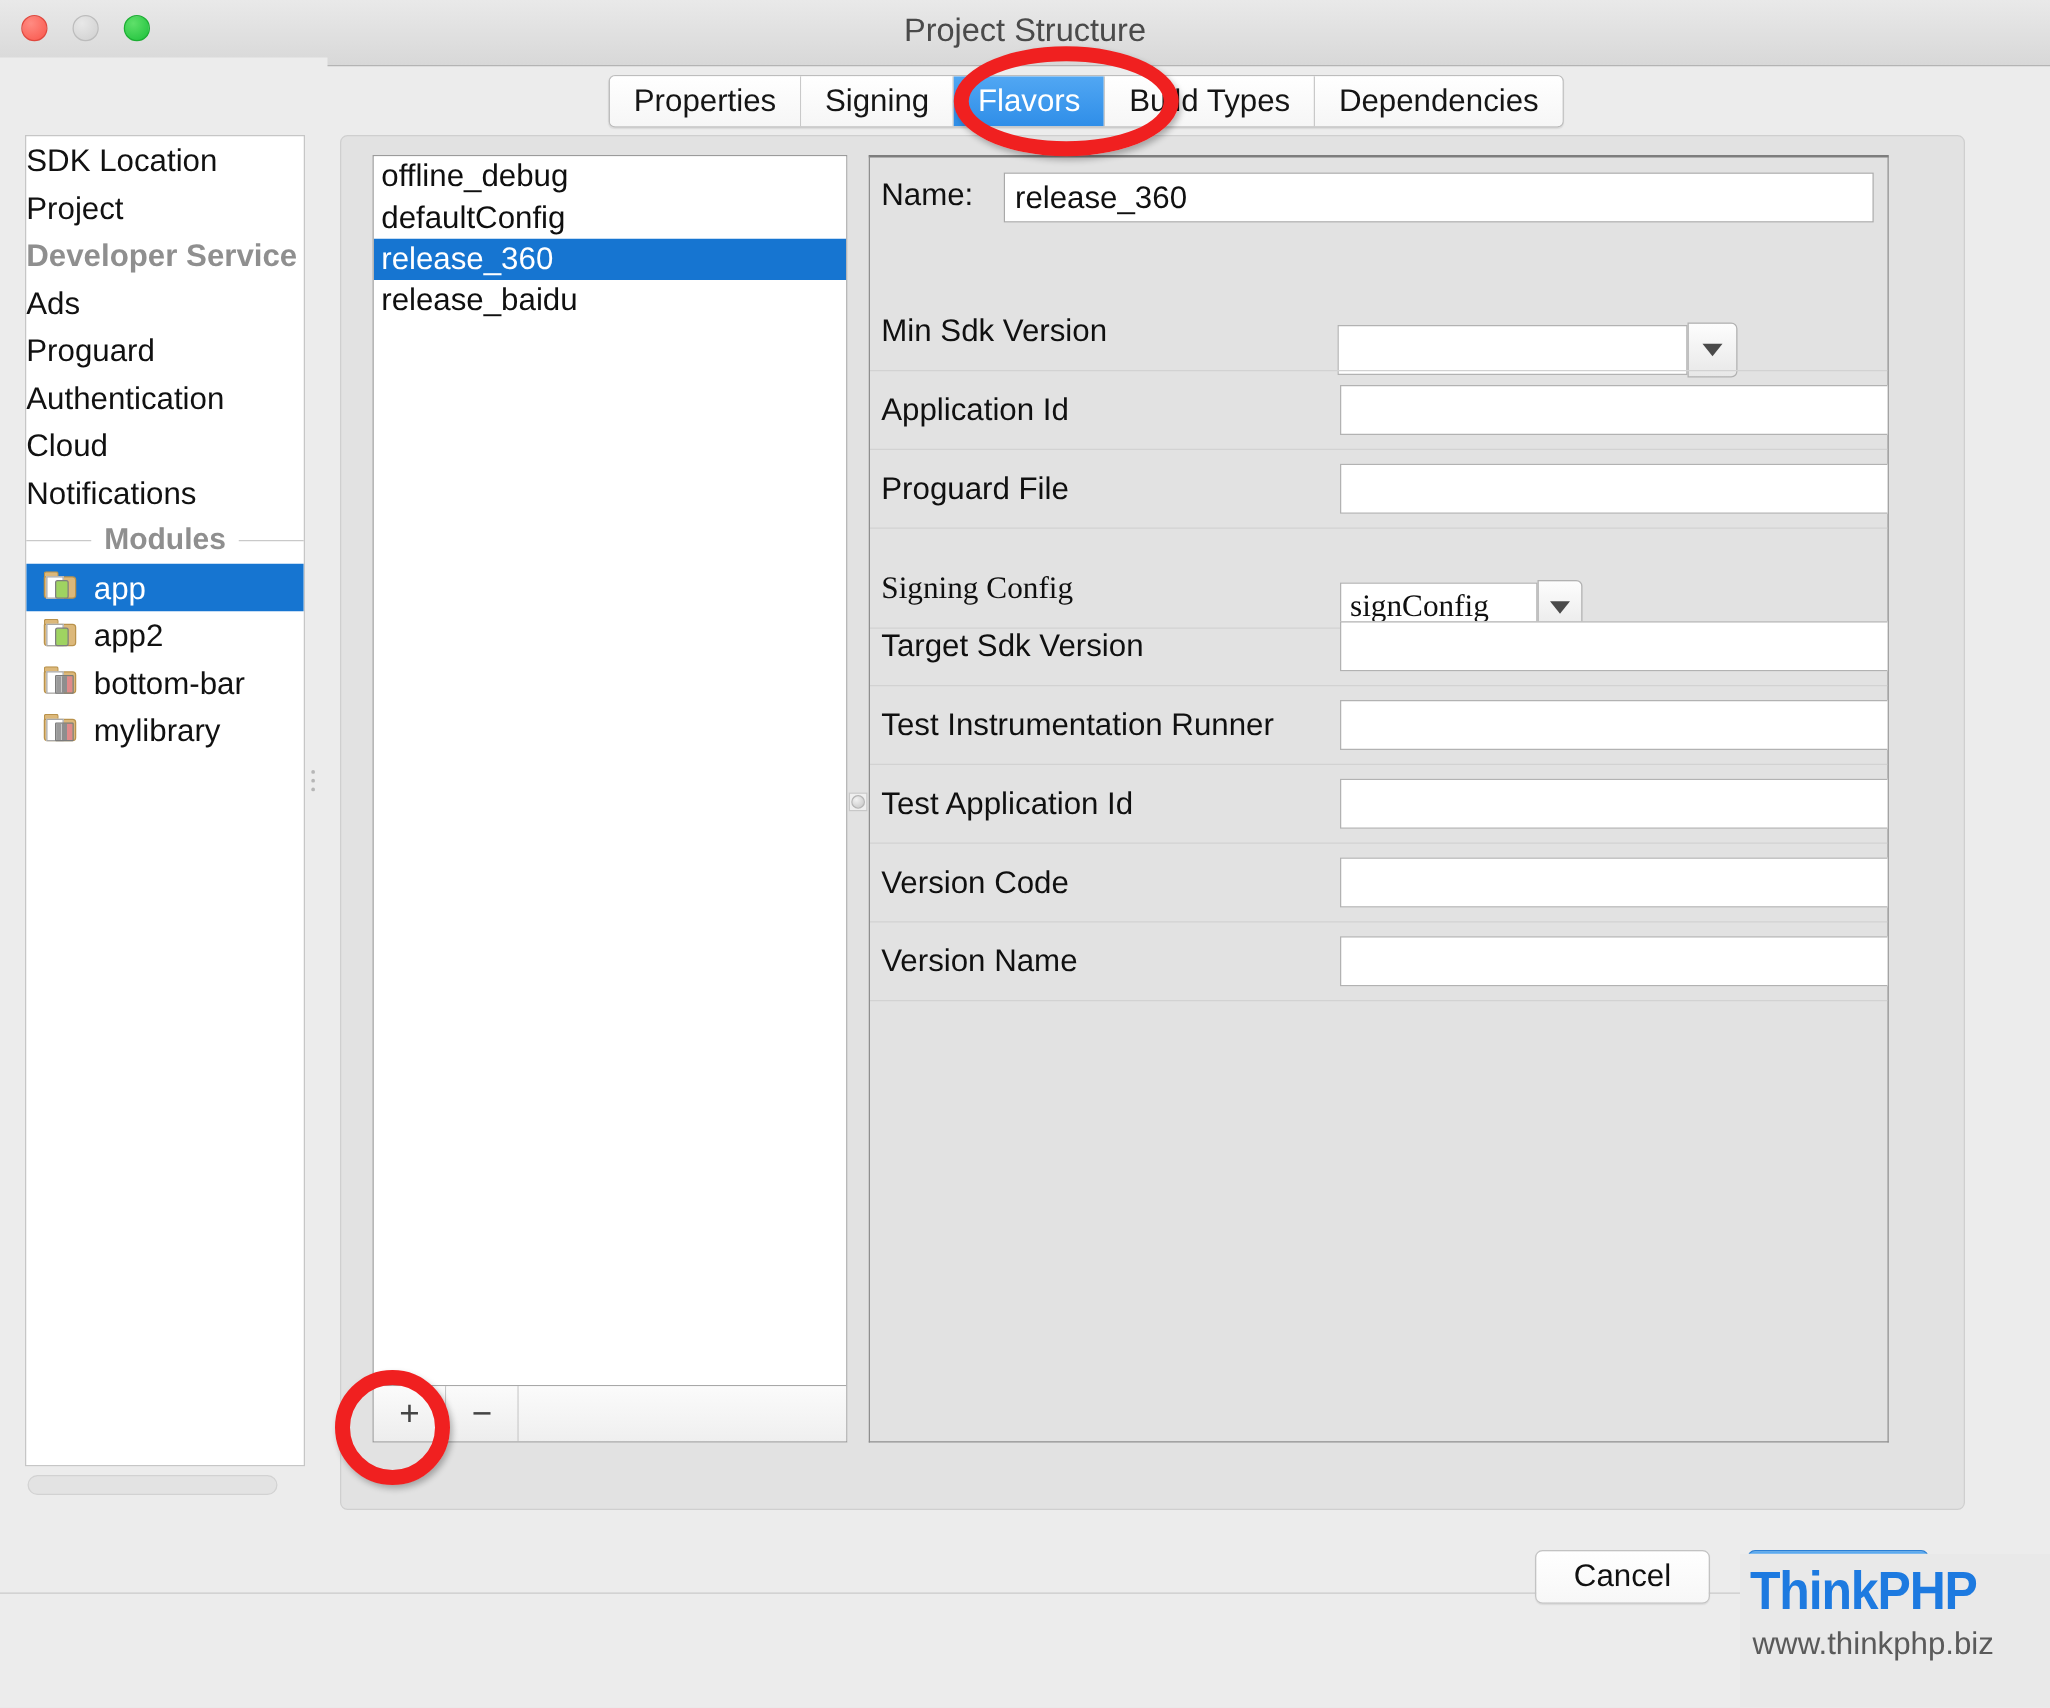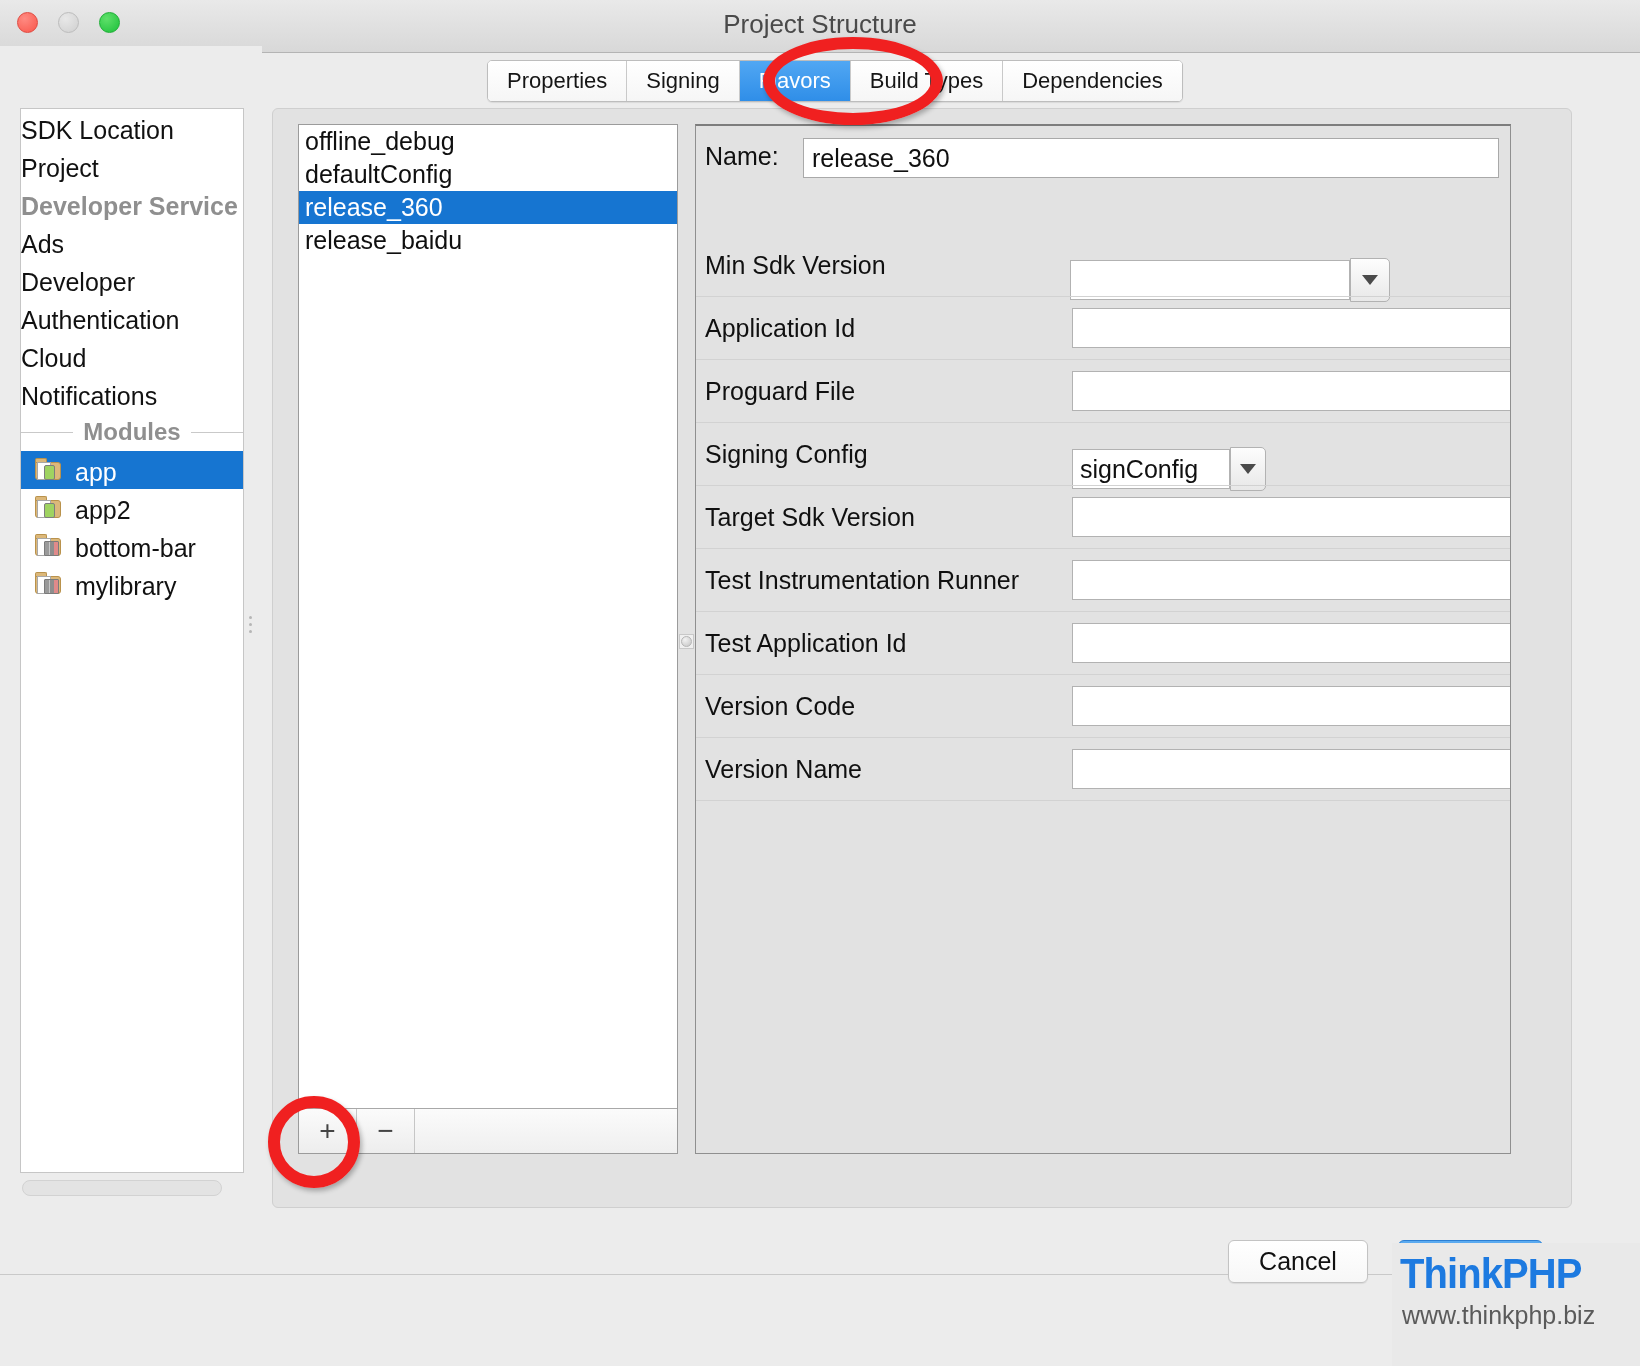--- a/index.html
+++ b/index.html
@@ -164,21 +164,21 @@
     border-radius: 5px;
     overflow: hidden;
     background: #fdfdfd;
     box-shadow: 0 1px 1px rgba(0,0,0,.08);
   }
   .tab {
     display: flex;
     align-items: center;
     justify-content: center;
     padding: 0 19px;
-    font-size: 22px;
+    font-size: 25px;
     color: #151515;
     background: linear-gradient(to bottom, #ffffff, #f6f6f6);
     border-right: 1px solid #c9c9c9;
     white-space: nowrap;
     box-sizing: border-box;
   }
   .tab:last-child { border-right: none; }
   .tab.active {
     background: linear-gradient(to bottom, #51a7f3, #2f8ee8);
     color: #ffffff;
@@ -523,21 +523,21 @@
   <div id="sidebar-toolbar">
     <span class="tb-plus">+</span>
     <span class="tb-minus">−</span>
   </div>
 
   <div id="sidebar-list">
       <div class="side-row"><span class="label">SDK Location</span></div>
       <div class="side-row"><span class="label">Project</span></div>
       <div class="side-row group"><span class="label">Developer Service</span></div>
       <div class="side-row"><span class="label">Ads</span></div>
-      <div class="side-row"><span class="label">Developer</span></div>
+      <div class="side-row"><span class="label">Proguard</span></div>
       <div class="side-row"><span class="label">Authentication</span></div>
       <div class="side-row"><span class="label">Cloud</span></div>
       <div class="side-row"><span class="label">Notifications</span></div>
       <div class="side-row group centered"><span class="grp-inner">Modules</span></div>
       <div class="side-row selected indent"><span class="ico folder-icon"><span class="ftab"></span><span class="fbody"></span><span class="page"></span><span class="inner-phone"></span></span><span class="label">app</span></div>
       <div class="side-row indent"><span class="ico folder-icon"><span class="ftab"></span><span class="fbody"></span><span class="page"></span><span class="inner-phone"></span></span><span class="label">app2</span></div>
       <div class="side-row indent"><span class="ico folder-icon"><span class="ftab"></span><span class="fbody"></span><span class="page"></span><span class="inner-books"></span></span><span class="label">bottom-bar</span></div>
       <div class="side-row indent"><span class="ico folder-icon"><span class="ftab"></span><span class="fbody"></span><span class="page"></span><span class="inner-books"></span></span><span class="label">mylibrary</span></div>
     </div>
   <div id="sidebar-hscroll"></div>
@@ -593,21 +593,21 @@
         <div class="field-row" style="top: 171px;">
           <span class="field-label">Application Id</span>
           <div class="field-input" style="left: 376px; width: 442px;"></div>
           <div class="field-sep" style="top: 62px;"></div>
         </div>
         <div class="field-row" style="top: 234px;">
           <span class="field-label">Proguard File</span>
           <div class="field-input" style="left: 376px; width: 442px;"></div>
           <div class="field-sep" style="top: 62px;"></div>
         </div>
-        <div class="field-row" style="top: 297px;">
+        <div class="field-row" style="top: 314px; font-family: Liberation Serif, serif;">
           <span class="field-label">Signing Config</span>
           <div class="combo-wrap" style="left: 376px; width: 200px;">
             <div class="combo-field" style="width: 158px;">signConfig</div>
             <div class="combo-arrow" style="left: 158px; width: 36px;"></div>
           </div>
           <div class="field-sep" style="top: 62px;"></div>
         </div>
         <div class="field-row" style="top: 360px;">
           <span class="field-label">Target Sdk Version</span>
           <div class="field-input" style="left: 376px; width: 442px;"></div>

